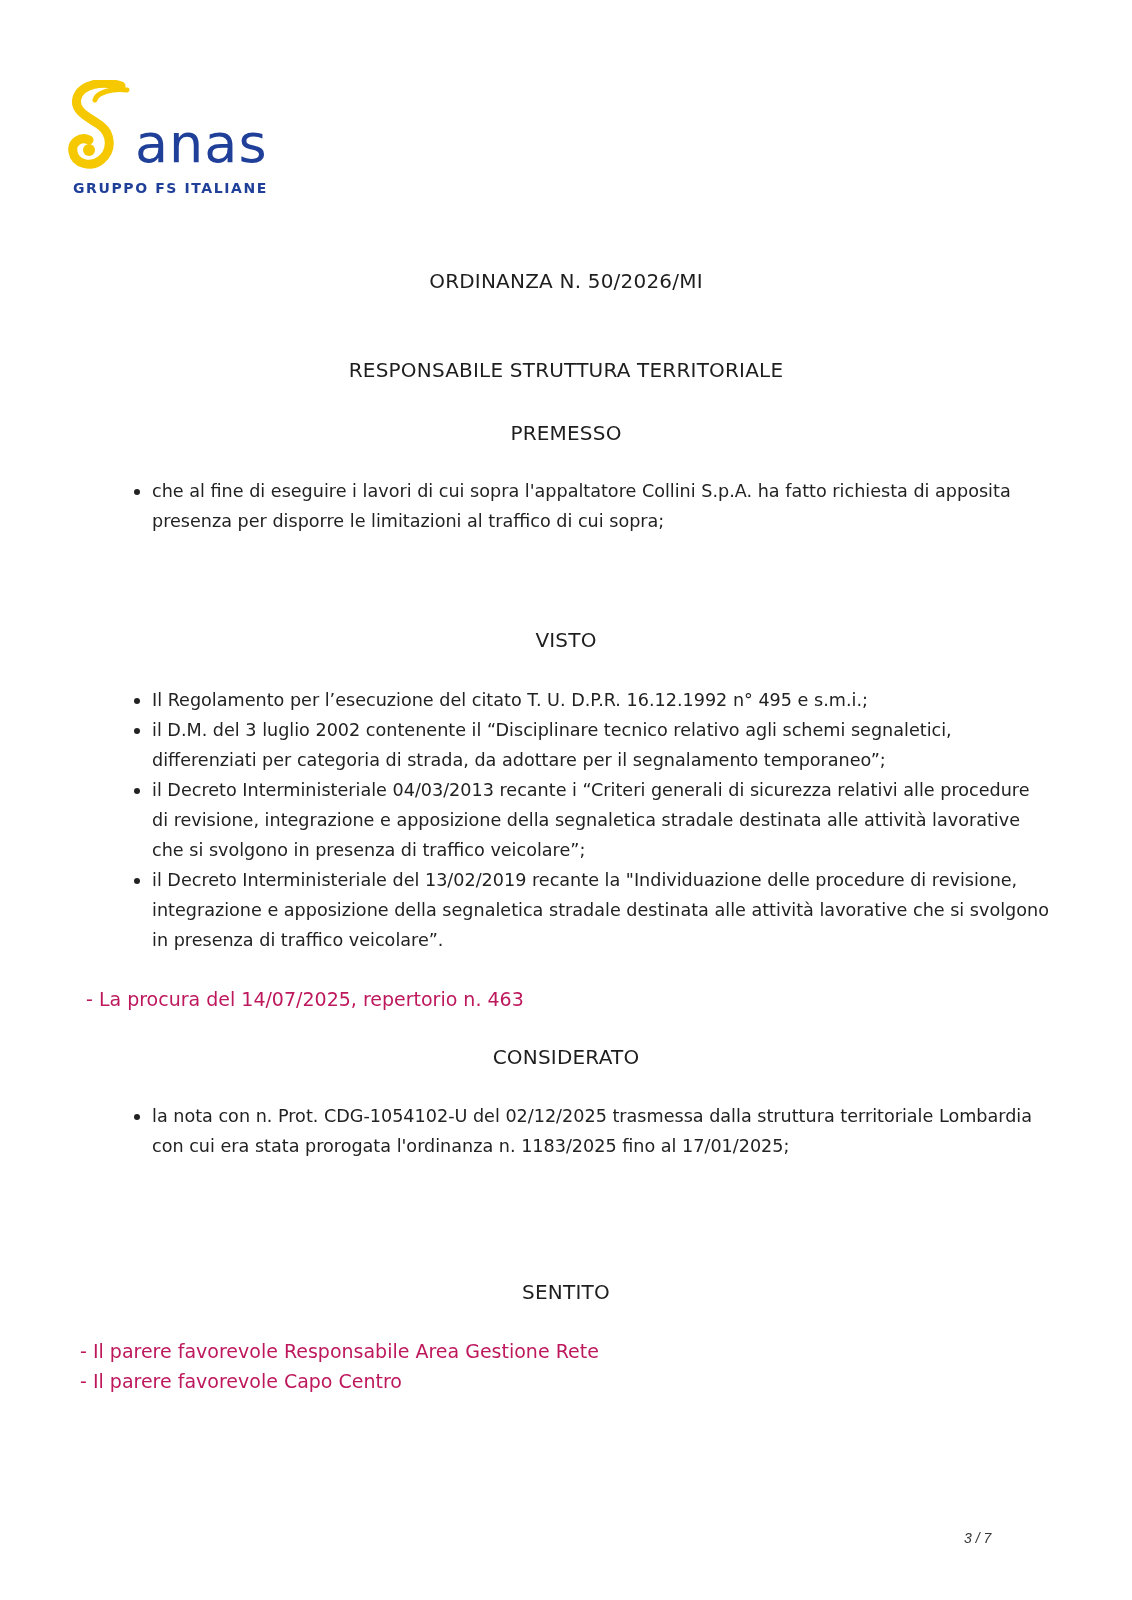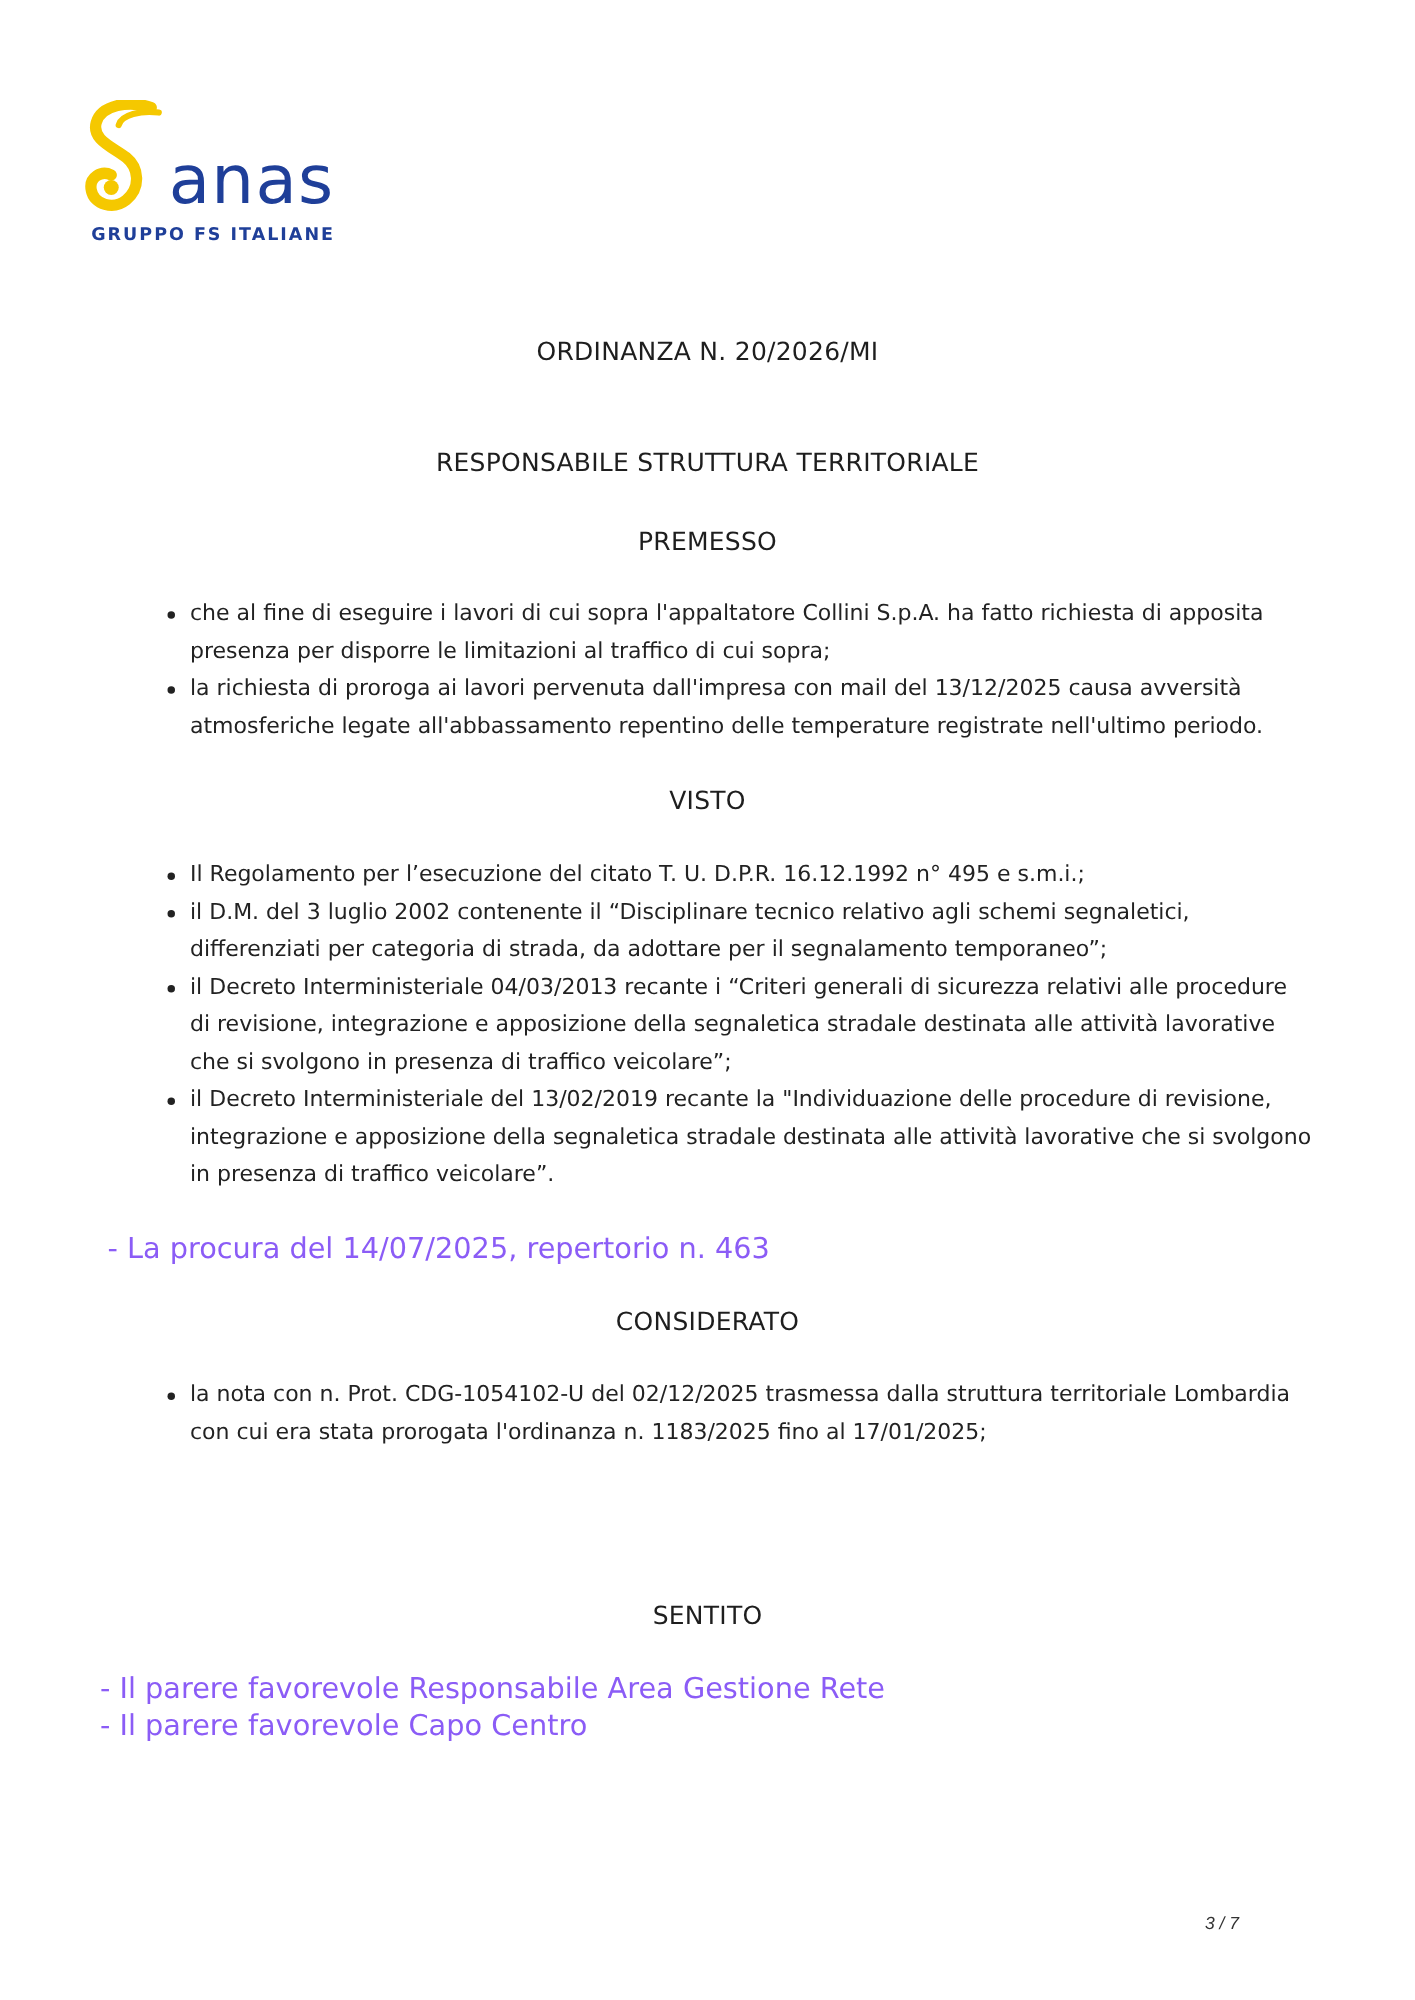--- a/index.html
+++ b/index.html
@@ -27,47 +27,46 @@
     .list { position: absolute; left: 130px; width: 920px; margin: 0; padding: 0; list-style: none; }
     .list li {
       position: relative; padding-left: 22px;
       font-size: 17.6px; line-height: 30px; color: #222;
     }
     .list li .bullet {
       position: absolute; left: 4px; top: 13px; width: 6px; height: 6px;
       border-radius: 50%; background: #222;
     }
     .plain {
-      position: absolute; font-size: 23px; line-height: 30px; color: #8b5cf6; white-space: nowrap;
+      position: absolute; font-size: 19px; line-height: 30px; color: #be185d; white-space: nowrap;
     }
     .page-num {
       position: absolute; left: 952px; top: 1530px;
       font-family: "Liberation Sans", sans-serif; font-style: italic; font-size: 14px; color: #333; margin-left: 12px;
     }
   </style>
 </head>
 <body>
 
 <div class="logo">
   <svg width="70" height="95" viewBox="0 0 70 95">
     <path d="M54 6 C36 0 14 4 10 18 C6 32 24 38 34 46 C44 54 46 70 34 80 C24 88 8 84 6 72 C4 62 14 56 22 60" fill="none" stroke="#f5c800" stroke-width="9" stroke-linecap="round"></path>
     <path d="M60 10 C46 8 30 12 28 20" fill="none" stroke="#f5c800" stroke-width="5" stroke-linecap="round"></path>
     <circle cx="22" cy="70" r="6" fill="#f5c800"></circle>
   </svg>
   <div class="logo-word">anas</div>
   <div class="logo-sub">GRUPPO FS ITALIANE</div>
 </div>
 
-<div class="heading" style="top:269px;">ORDINANZA N. 20/2026/MI</div>
+<div class="heading" style="top:269px;">ORDINANZA N. 50/2026/MI</div>
 <div class="heading" style="top:358px;">RESPONSABILE STRUTTURA TERRITORIALE</div>
 
 <div class="heading" style="top:421px;">PREMESSO</div>
 <ul class="list" style="top:476px;">
   <li><span class="bullet"></span><span>che al fine di eseguire i lavori di cui sopra l'appaltatore Collini S.p.A. ha fatto richiesta di apposita presenza per disporre le limitazioni al traffico di cui sopra;</span></li>
-  <li><span class="bullet"></span><span>la richiesta di proroga ai lavori pervenuta dall'impresa con mail del 13/12/2025 causa avversità atmosferiche legate all'abbassamento repentino delle temperature registrate nell'ultimo periodo.</span></li>
 </ul>
 
 <div class="heading" style="top:628px;">VISTO</div>
 <ul class="list" style="top:685px;">
   <li><span class="bullet"></span><span>Il Regolamento per l’esecuzione del citato T. U. D.P.R. 16.12.1992 n° 495 e s.m.i.;</span></li>
   <li><span class="bullet"></span><span>il D.M. del 3 luglio 2002 contenente il “Disciplinare tecnico relativo agli schemi segnaletici, differenziati per categoria di strada, da adottare per il segnalamento temporaneo”;</span></li>
   <li><span class="bullet"></span><span>il Decreto Interministeriale 04/03/2013 recante i “Criteri generali di sicurezza relativi alle procedure di revisione, integrazione e apposizione della segnaletica stradale destinata alle attività lavorative che si svolgono in presenza di traffico veicolare”;</span></li>
   <li><span class="bullet"></span><span>il Decreto Interministeriale del 13/02/2019 recante la "Individuazione delle procedure di revisione, integrazione e apposizione della segnaletica stradale destinata alle attività lavorative che si svolgono in presenza di traffico veicolare”.</span></li>
 </ul>
 <div class="plain" style="left:86px; top:984px;">- La procura del 14/07/2025, repertorio n. 463</div>

